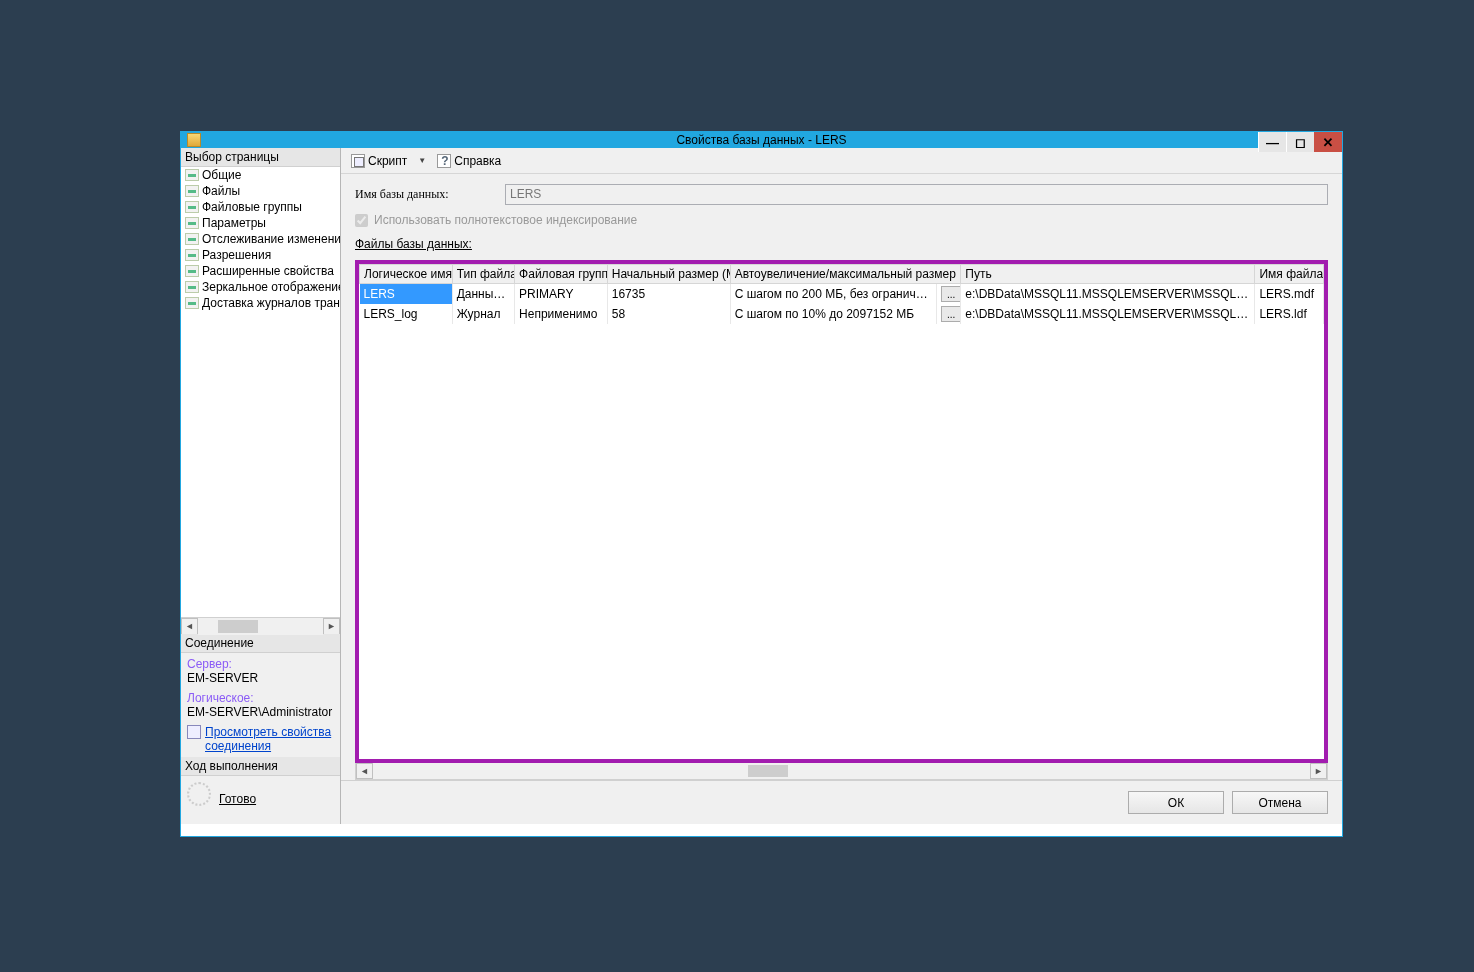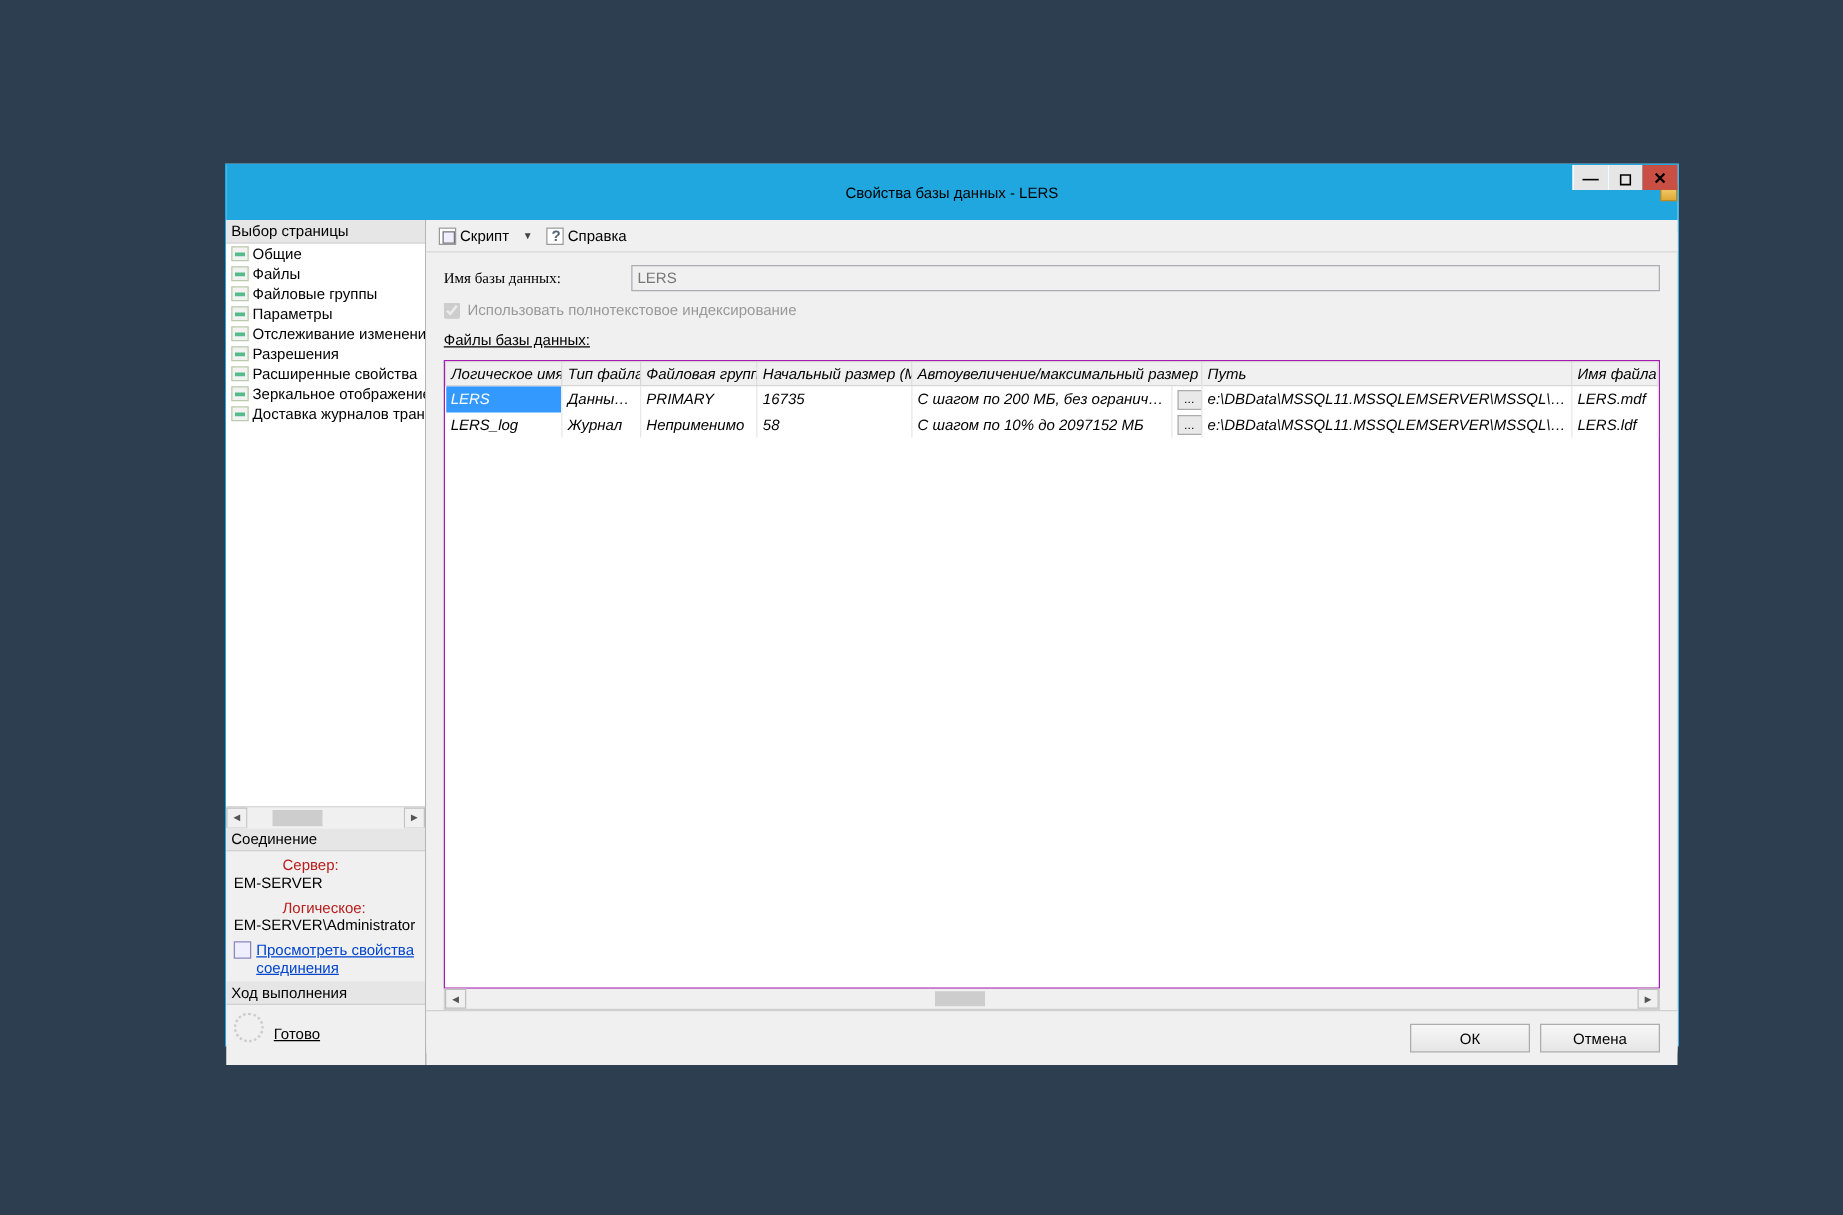--- a/index.html
+++ b/index.html
@@ -1,37 +1,37 @@
 <!DOCTYPE html>
 <html><head>
 <meta charset="utf-8">
 <style>
 * { box-sizing: border-box; margin: 0; padding: 0; font-family: "Segoe UI", Tahoma, sans-serif; font-size: 12px; }
 body { background: #2c3e50; width: 1474px; height: 972px; position: relative; }
 .window { position: absolute; left: 180px; top: 131px; width: 1163px; height: 706px; background: #fff; border: 1px solid #21a7e0; }
-.titlebar { height: 44px; background: #21a7e0; display: flex; align-items: center; position: relative; justify-content: flex-end; }
+.titlebar { height: 16px; background: #21a7e0; display: flex; align-items: center; position: relative; }
 .titlebar .app-icon { width: 14px; height: 14px; margin-left: 6px; background: linear-gradient(180deg,#f7d774,#e0a838); border: 1px solid #b88a28; }
 .titlebar .title { position: absolute; left: 0; right: 0; text-align: center; color: #000; pointer-events: none; }
 .win-controls { position: absolute; right: 0; top: 0; display: flex; height: 20px; }
 .win-btn { width: 28px; height: 20px; display: flex; align-items: center; justify-content: center; font-family: "Segoe UI", sans-serif; font-weight: bold; font-size: 13px; cursor: pointer; }
 .win-btn.min, .win-btn.max { background: #e6e6e6; border-left: 1px solid #fff; }
 .win-btn.close { background: #c94f44; color: #000; }
 .content { display: flex; height: calc(100% - 28px); }
 .sidebar { width: 160px; background: #f0f0f0; border-right: 1px solid #b6b6b6; display: flex; flex-direction: column; }
 .side-header { background: #e6e6e6; font-weight: normal; padding: 2px 4px; border-bottom: 1px solid #d0d0d0; }
 .side-list { flex: 0 0 auto; overflow: hidden; background: #fff; height: 450px; }
 .side-item { display: flex; align-items: center; padding: 1px 4px; white-space: nowrap; cursor: pointer; }
 .side-item .si-icon { width: 14px; height: 12px; margin-right: 3px; background: #f2f2f2; border: 1px solid #bca; position: relative; flex: 0 0 14px; }
 .side-item .si-icon::after { content: ""; position: absolute; left: 2px; top: 4px; width: 8px; height: 3px; background: #5b8; }
 .side-scroll { height: 17px; background: #f0f0f0; border-top: 1px solid #d0d0d0; display: flex; align-items: center; }
 .side-scroll .arrow { width: 17px; height: 17px; border: 1px solid #c0c0c0; background: #f0f0f0; display: flex; align-items: center; justify-content: center; font-size: 9px; color: #555; cursor: pointer; }
 .side-scroll .track { flex: 1; height: 17px; background: #f0f0f0; position: relative; }
 .side-scroll .thumb { position: absolute; left: 20px; top: 2px; height: 13px; width: 40px; background: #cdcdcd; }
 .conn-block { padding: 4px 6px; }
-.conn-label { color: #b91c1c; margin-left: 39px; }
+.conn-label { color: #8b5cf6; }
 .conn-val { margin-bottom: 6px; }
 .conn-link { display: flex; align-items: flex-start; margin-top: 4px; }
 .conn-link .li-icon { width: 14px; height: 14px; margin-right: 4px; border: 1px solid #88b; background: #eef; flex: 0 0 14px; }
 .conn-link a { color: #0044cc; text-decoration: underline; cursor: pointer; }
 .progress-block { padding: 6px; display: flex; align-items: flex-end; text-decoration: underline; }
 .spinner { width: 24px; height: 24px; border: 2px dotted #ccc; border-radius: 50%; margin-right: 8px; }
 .main { flex: 1; display: flex; flex-direction: column; background: #f0f0f0; border-radius: 12px; }
 .toolbar { height: 26px; background: #f0f0f0; border-bottom: 1px solid #d6d6d6; display: flex; align-items: center; padding: 0 6px; gap: 4px; }
 .tool-btn { display: flex; align-items: center; gap: 3px; padding: 2px 4px; cursor: pointer; }
 .tool-btn .t-icon { width: 14px; height: 14px; border: 1px solid #999; background: #fff; position: relative; }
@@ -42,21 +42,21 @@
 .form-row { display: flex; align-items: center; margin-bottom: 8px; }
 .form-row .lbl { width: 150px; font-family: Liberation Serif, serif; }
 .form-row .field { flex: 1; height: 21px; background: #fff; border: 1px solid #abadb3; padding: 2px 4px; color: #666; }
 .form-row .field.readonly { background: #f0f0f0; color: #777; }
 .form-row .browse { width: 24px; height: 21px; margin-left: 4px; border: 1px solid #acacac; background: #e9e9e9; display: flex; align-items: center; justify-content: center; cursor: pointer; }
 .owner-redact { width: 128px; height: 12px; background: #000; display: inline-block; }
 .chk-row { display: flex; align-items: center; margin: 2px 0 10px 0; color: #999; }
 .chk-row input { margin-right: 6px; }
 .files-label { margin-bottom: 3px; text-decoration: underline; }
 .grid-wrap { flex: 1; display: flex; flex-direction: column; padding: 0 14px; min-height: 0; }
-.grid { border: 1px solid #a21caf; background: #fff; flex: 1; overflow: hidden; font-style: italic; }
+.grid { border: 4px solid #a21caf; background: #fff; flex: 1; overflow: hidden; }
 .grid table { width: 100%; border-collapse: collapse; table-layout: fixed; }
 .grid th { background: #f0f0f0; border: 1px solid #d6d6d6; text-align: left; padding: 2px 4px; font-weight: normal; white-space: nowrap; overflow: hidden; }
 .grid td { border-right: 1px solid #e8e8e8; padding: 2px 4px; white-space: nowrap; overflow: hidden; text-overflow: ellipsis; }
 .grid td.sel { background: #3399ff; color: #fff; }
 .ellipsis-btn { width: 20px; height: 16px; border: 1px solid #acacac; background: #e9e9e9; display: inline-flex; align-items: center; justify-content: center; cursor: pointer; font-size: 10px; }
 .h-scroll { height: 17px; border: 1px solid #d0d0d0; border-top: none; background: #f0f0f0; display: flex; }
 .h-scroll .arrow { width: 17px; border: 1px solid #c0c0c0; background: #f0f0f0; display: flex; align-items: center; justify-content: center; font-size: 9px; color: #555; cursor: pointer; }
 .h-scroll .track { flex: 1; position: relative; }
 .h-scroll .thumb { position: absolute; left: 40%; top: 2px; height: 12px; width: 40px; background: #cdcdcd; }
 .btn-row { display: flex; justify-content: flex-end; gap: 8px; padding: 8px 14px; }

